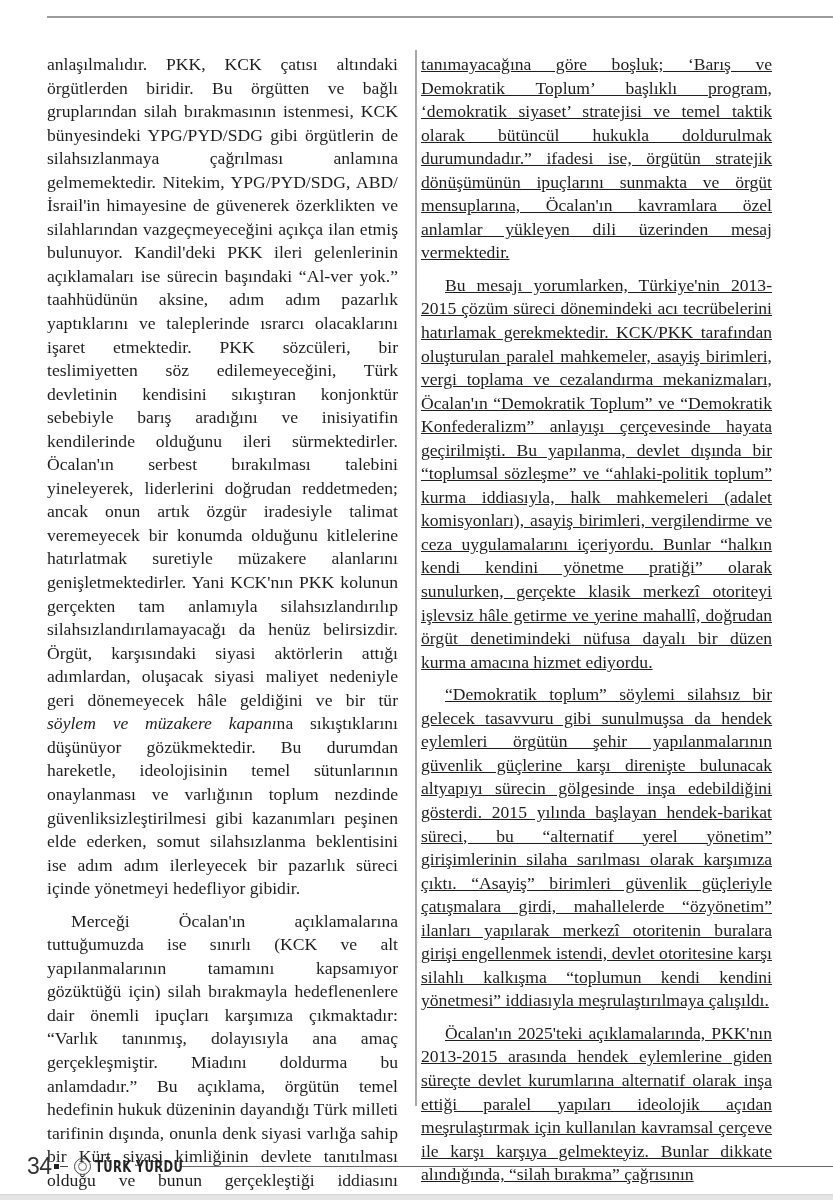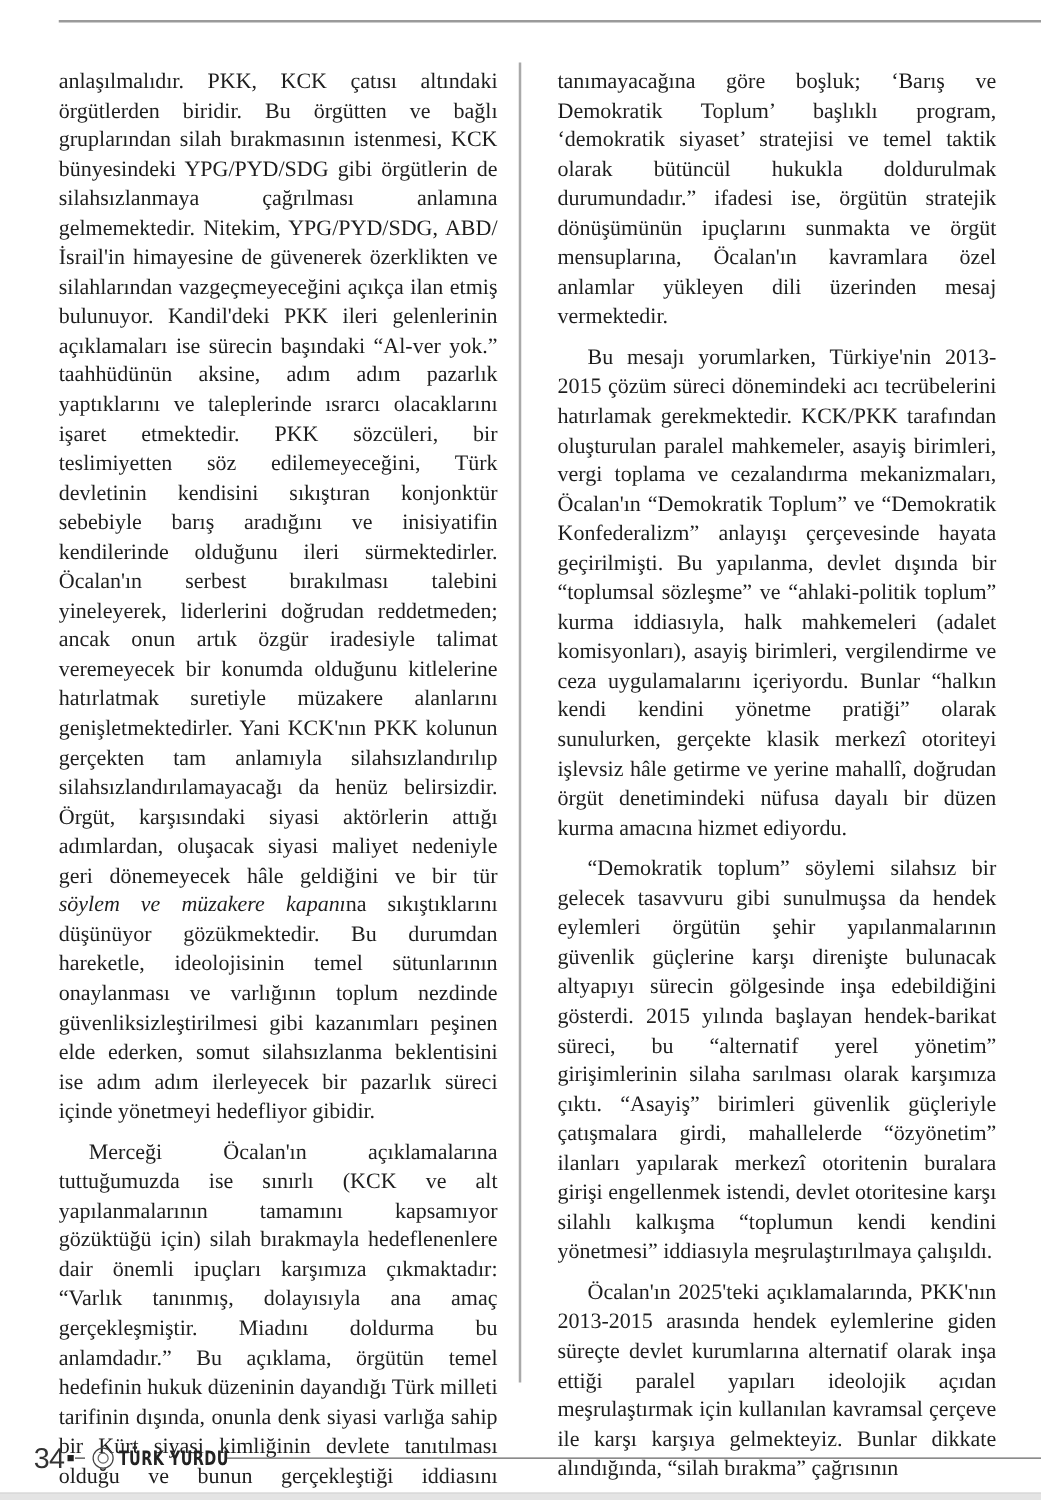--- a/index.html
+++ b/index.html
@@ -7,21 +7,21 @@
     width: 833px; height: 1200px; background: #ffffff; position: relative; overflow: hidden;
     font-family: "DejaVu Serif", "Liberation Serif", serif; color: #1e1e1e;
   }
   .top-rule { position: absolute; left: 47px; right: 0; top: 16px; height: 2px; background: #9a9a9a; }
   .col {
     position: absolute; top: 53px; width: 351px;
     font-family: "Liberation Serif", "DejaVu Serif", serif;
     font-size: 17.6px; line-height: 23.55px; text-align: justify; hyphens: manual;
   }
   .col-left { left: 47px; }
-  .col-right { left: 446px; }
+  .col-right { left: 421px; text-decoration: underline; }
   .col p { margin: 0 0 9px 0; }
   .col p.indent { text-indent: 24px; }
   .col p.noindent { text-indent: 0; }
   .divider { position: absolute; left: 415px; top: 50px; width: 2px; height: 1056px; background: #a9a9a9; }
   .footer { position: absolute; left: 27px; top: 1153px; right: 0; height: 26px; display: flex; align-items: center; }
   .page-num { font-family: Liberation Sans, sans-serif; font-size: 23px; color: #333; letter-spacing: -0.5px; }
   .footer-mark { display: inline-block; width: 5px; height: 5px; background: #222; margin-left: 2px; }
   .footer-dash { display: inline-block; width: 8px; height: 1px; background: #444; margin-left: 1px; margin-right: 6px; }
   .logo { width: 17px; height: 17px; border-radius: 50%; border: 1.3px solid #444; box-sizing: border-box; display: inline-flex; align-items: center; justify-content: center; margin-right: 4px; }
   .logo-inner { width: 9px; height: 9px; border-radius: 50%; border: 1px solid #666; box-sizing: border-box; }

